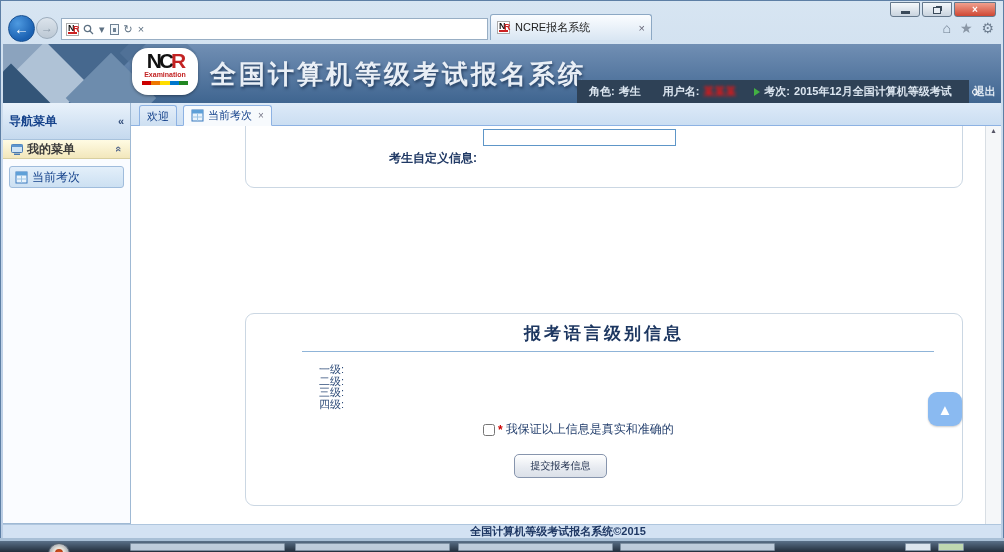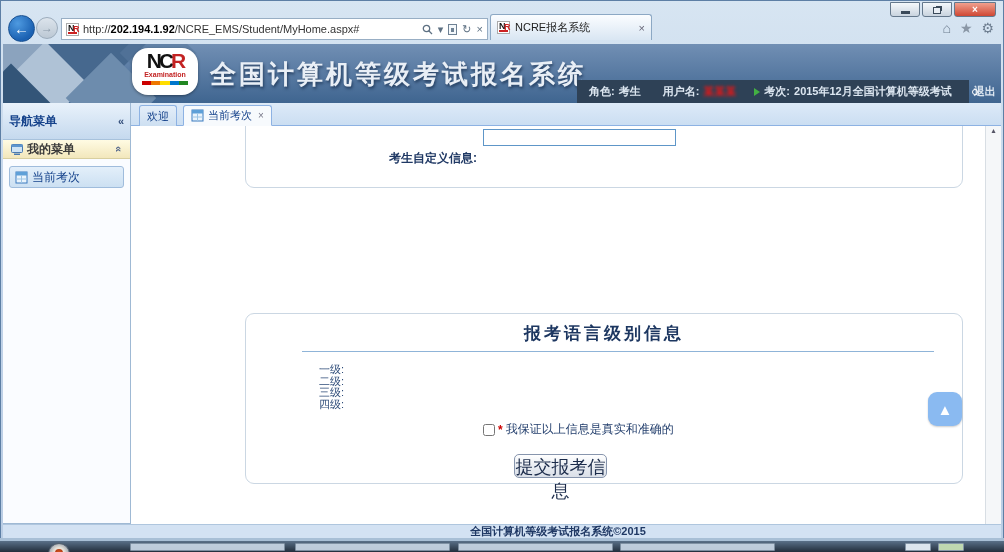--- a/index.html
+++ b/index.html
@@ -102,40 +102,40 @@
           font-size:11px; color:#15428B; }
   .ctab.t1 { left:8px; background:linear-gradient(180deg,#E4EEF9,#CDDFF1); }
   .ctab.t2 { left:52px; background:#F7FAFD; border-bottom:1px solid #F7FAFD; }
   .ctab .x { color:#778; font-size:10px; margin-left:2px; }
 
   
   .content { position:absolute; left:131px; top:126px; width:854px; height:398px; background:#fff; overflow:hidden; }
   .secbox { position:absolute; left:114px; width:718px; border:1px solid #CBD7E3; border-radius:9px; background:#fff; }
   .box0 { top:-26px; height:88px; }
   .box1 { top:65px; height:110px; }
-  .box2 { top:187px; height:171px; }
+  .box2 { top:187px; height:193px; }
   .sec-title { text-align:center; margin-top:8px; font-family:"Liberation Serif","DejaVu Serif",serif;
                font-size:17px; font-weight:bold; color:#1C3660; letter-spacing:3px; }
   .sec-rule { position:absolute; left:56px; right:28px; top:37px; border-top:1px solid #8FB4D8; }
   .flabel { position:absolute; font-size:12px; font-weight:bold; color:#1F3864; text-align:right; }
   .custom-label { top:24px; left:240px; width:106px; }
   .custom-input { position:absolute; left:352px; top:3px; width:193px; height:17px;
                   border:1px solid #5E96C8; background:#fff; }
   .site-label { top:55px; left:0; width:180px; }
   .site-input { position:absolute; left:186px; top:51px; width:228px; height:16px;
                 border:1px solid #A9AFB6; background:#D9D9D9; }
   .levels { position:absolute; left:73px; top:50px; font-size:11px; color:#2F4D7A; line-height:11.5px; }
   .agree-row { position:absolute; left:237px; top:107px; display:flex; align-items:center; gap:3px; }
   .agree-row input { width:12px; height:12px; margin:0; }
   .req { color:#CC0000; font-weight:bold; font-size:12px; }
   .agree-text { font-size:12px; color:#25406E; }
   .submit-btn { position:absolute; left:268px; top:140px; width:93px; height:24px;
                 border:1px solid #8795AD; border-radius:5px;
                 background:linear-gradient(180deg,#FFFFFF,#E6EAF0 60%,#DBE0E8);
-                font-size:18px; color:#1B2B4A; font-family:inherit; }
+                font-size:10px; color:#1B2B4A; font-family:inherit; }
 
   .scrollbar { position:absolute; left:985px; top:126px; width:16px; height:398px;
                background:#F5F7F9; border-left:1px solid #D8DEE4; text-align:center; }
   .scrollbar .up { font-size:8px; color:#556; line-height:10px; }
   .scrolltop-btn { position:absolute; left:928px; top:392px; width:34px; height:34px; border-radius:9px;
                    background:#8ABAF1; color:#fff; display:flex; align-items:center; justify-content:center;
                    font-size:15px; box-shadow:0 1px 2px rgba(0,0,0,.2); }
 
   .footer { position:absolute; left:3px; top:524px; width:998px; height:14px; background:#D3E2F3;
             border-top:1px solid #AFC6DE; font-size:11px; font-weight:bold; color:#1F3864;
@@ -185,21 +185,20 @@
     <div class="nav-circle fwd-btn">
         <span>→</span>
       </div>
 
     <div class="url-box">
       <span class="favicon" style="margin-right:4px;">
         <span class="fN">N</span>
           <span class="fR">R</span>
           <span class="fbar"></span>
       </span>
-      <span class="url-text"><span>http://</span><b>202.194.1.92</b><span>/NCRE_EMS/Student/MyHome.aspx#</span></span>
       <span class="url-icons">
         <svg width="11" height="11" viewBox="0 0 11 11">
             <circle cx="4.5" cy="4.5" r="3.2" fill="none" stroke="#5E7183" stroke-width="1.3"></circle>
             <line x1="7" y1="7" x2="10" y2="10" stroke="#5E7183" stroke-width="1.3"></line>
           </svg>
         <span>▾</span>
         <span class="compat-icon"></span>
         <span>↻</span>
         <span>×</span>
       </span>

